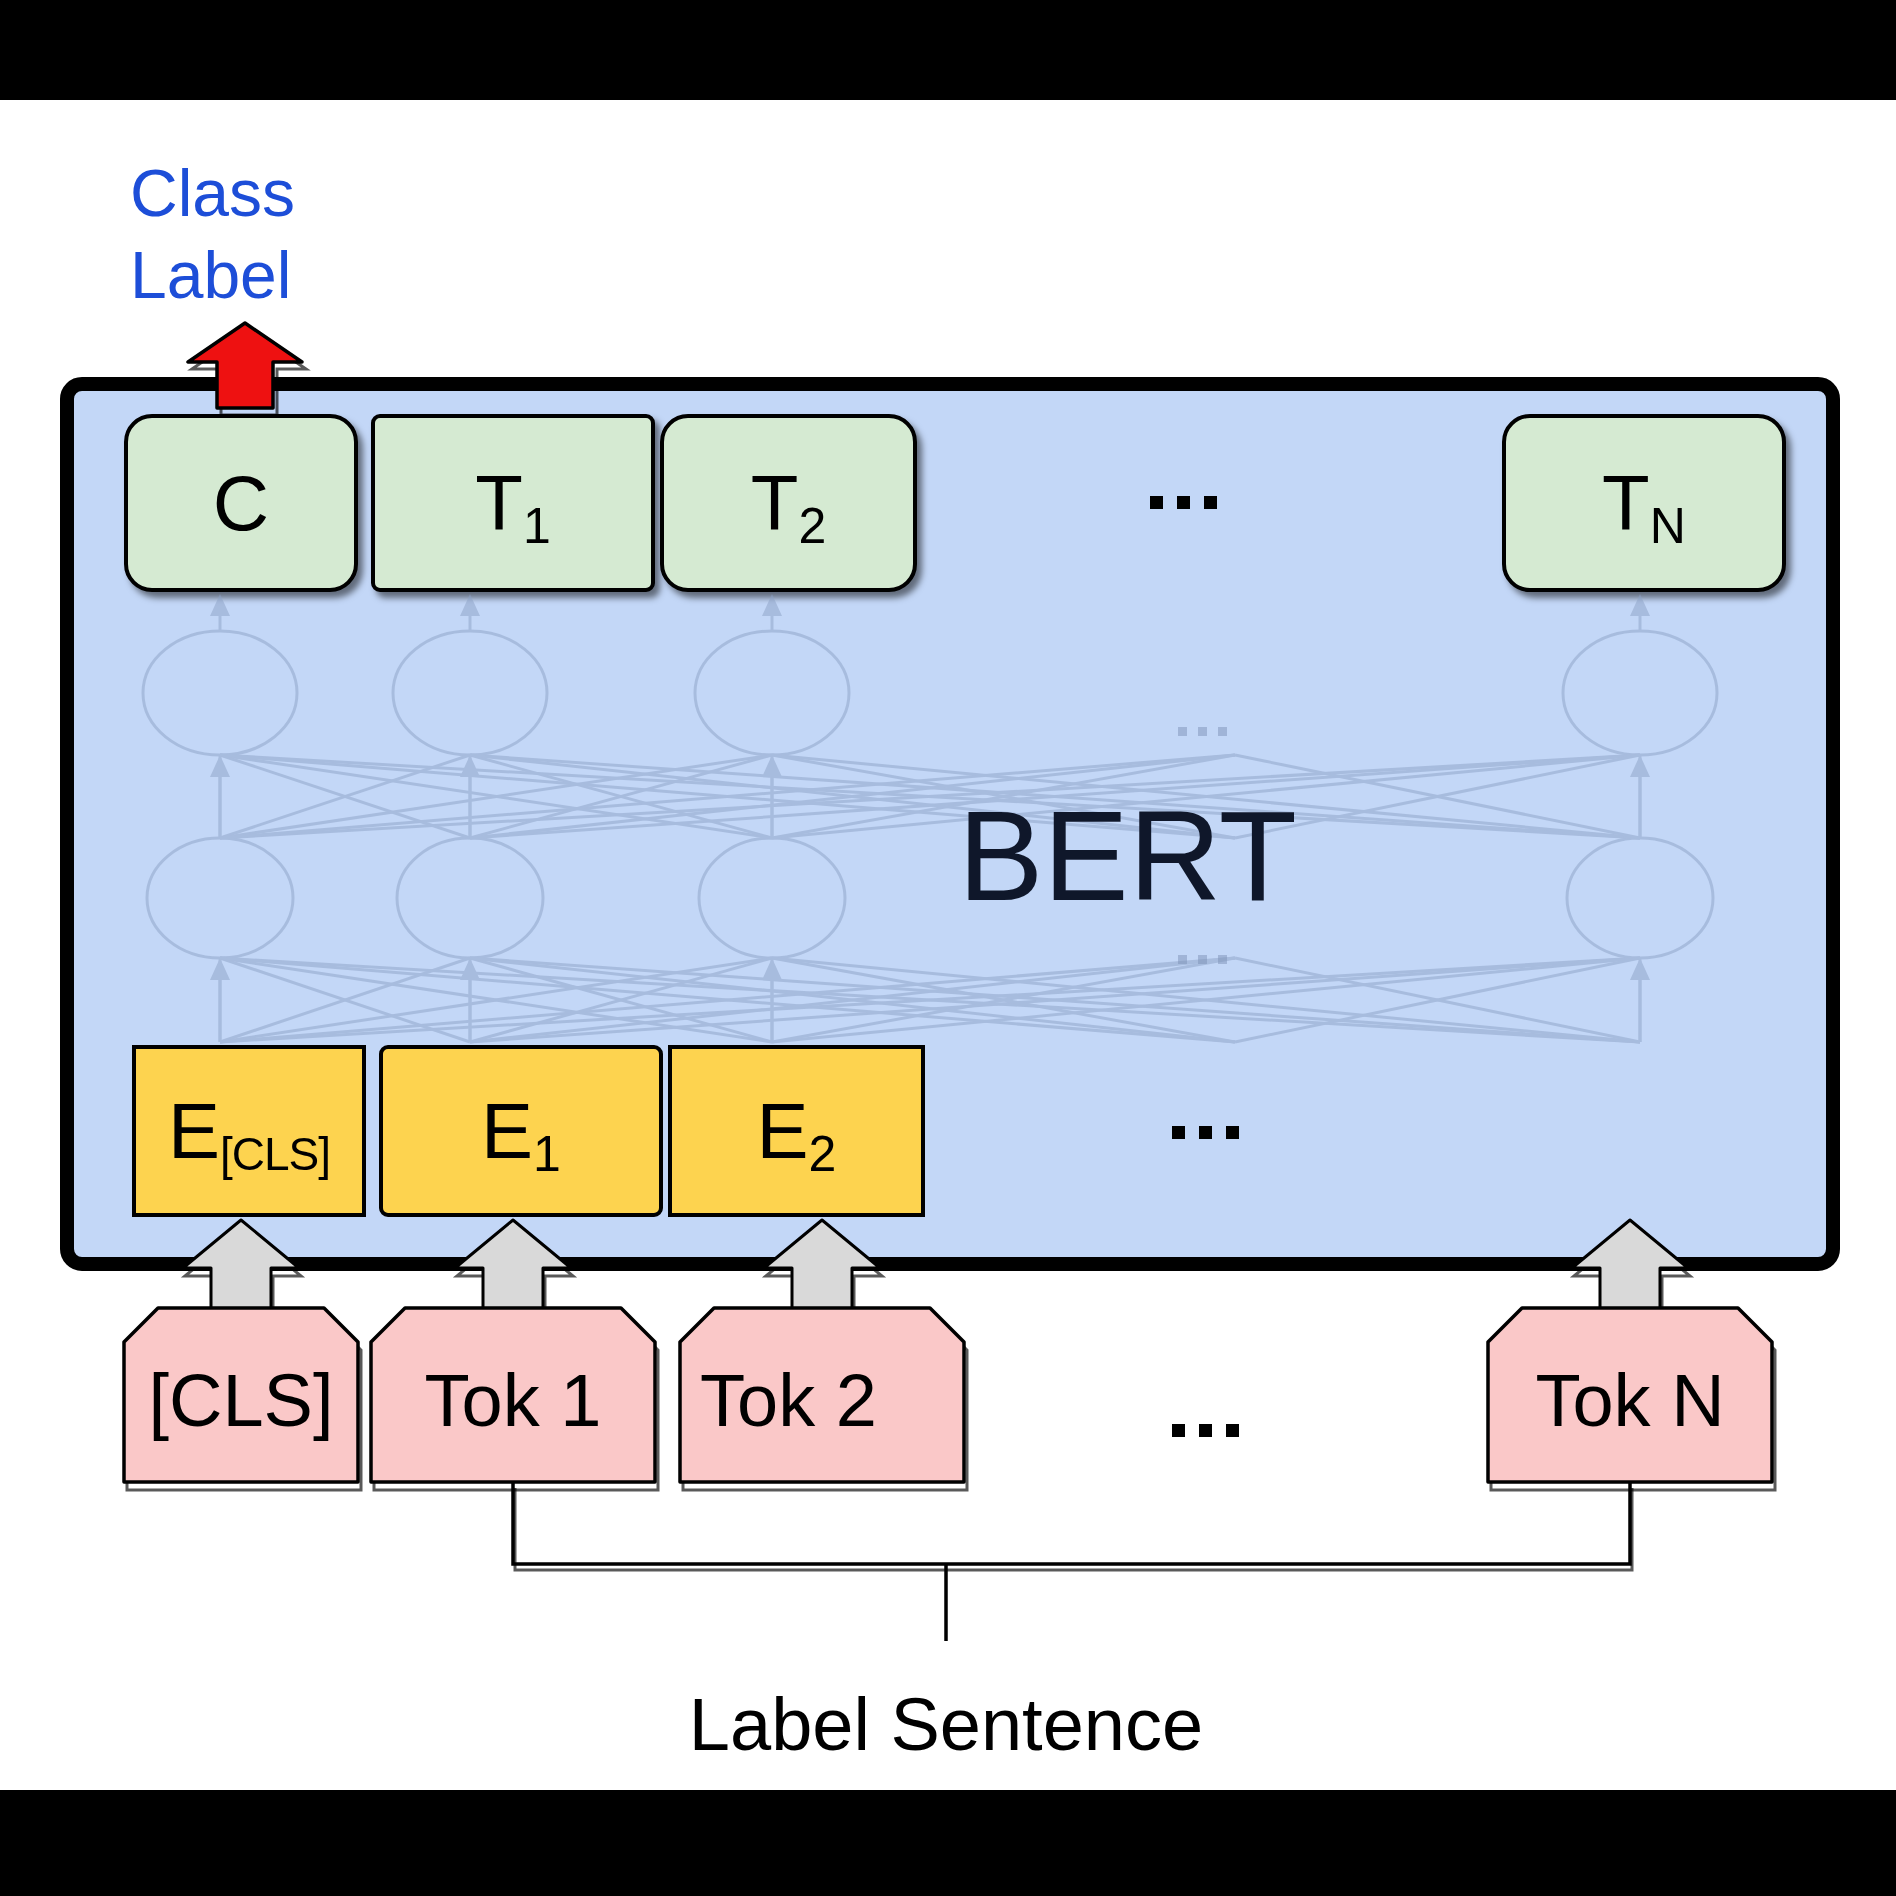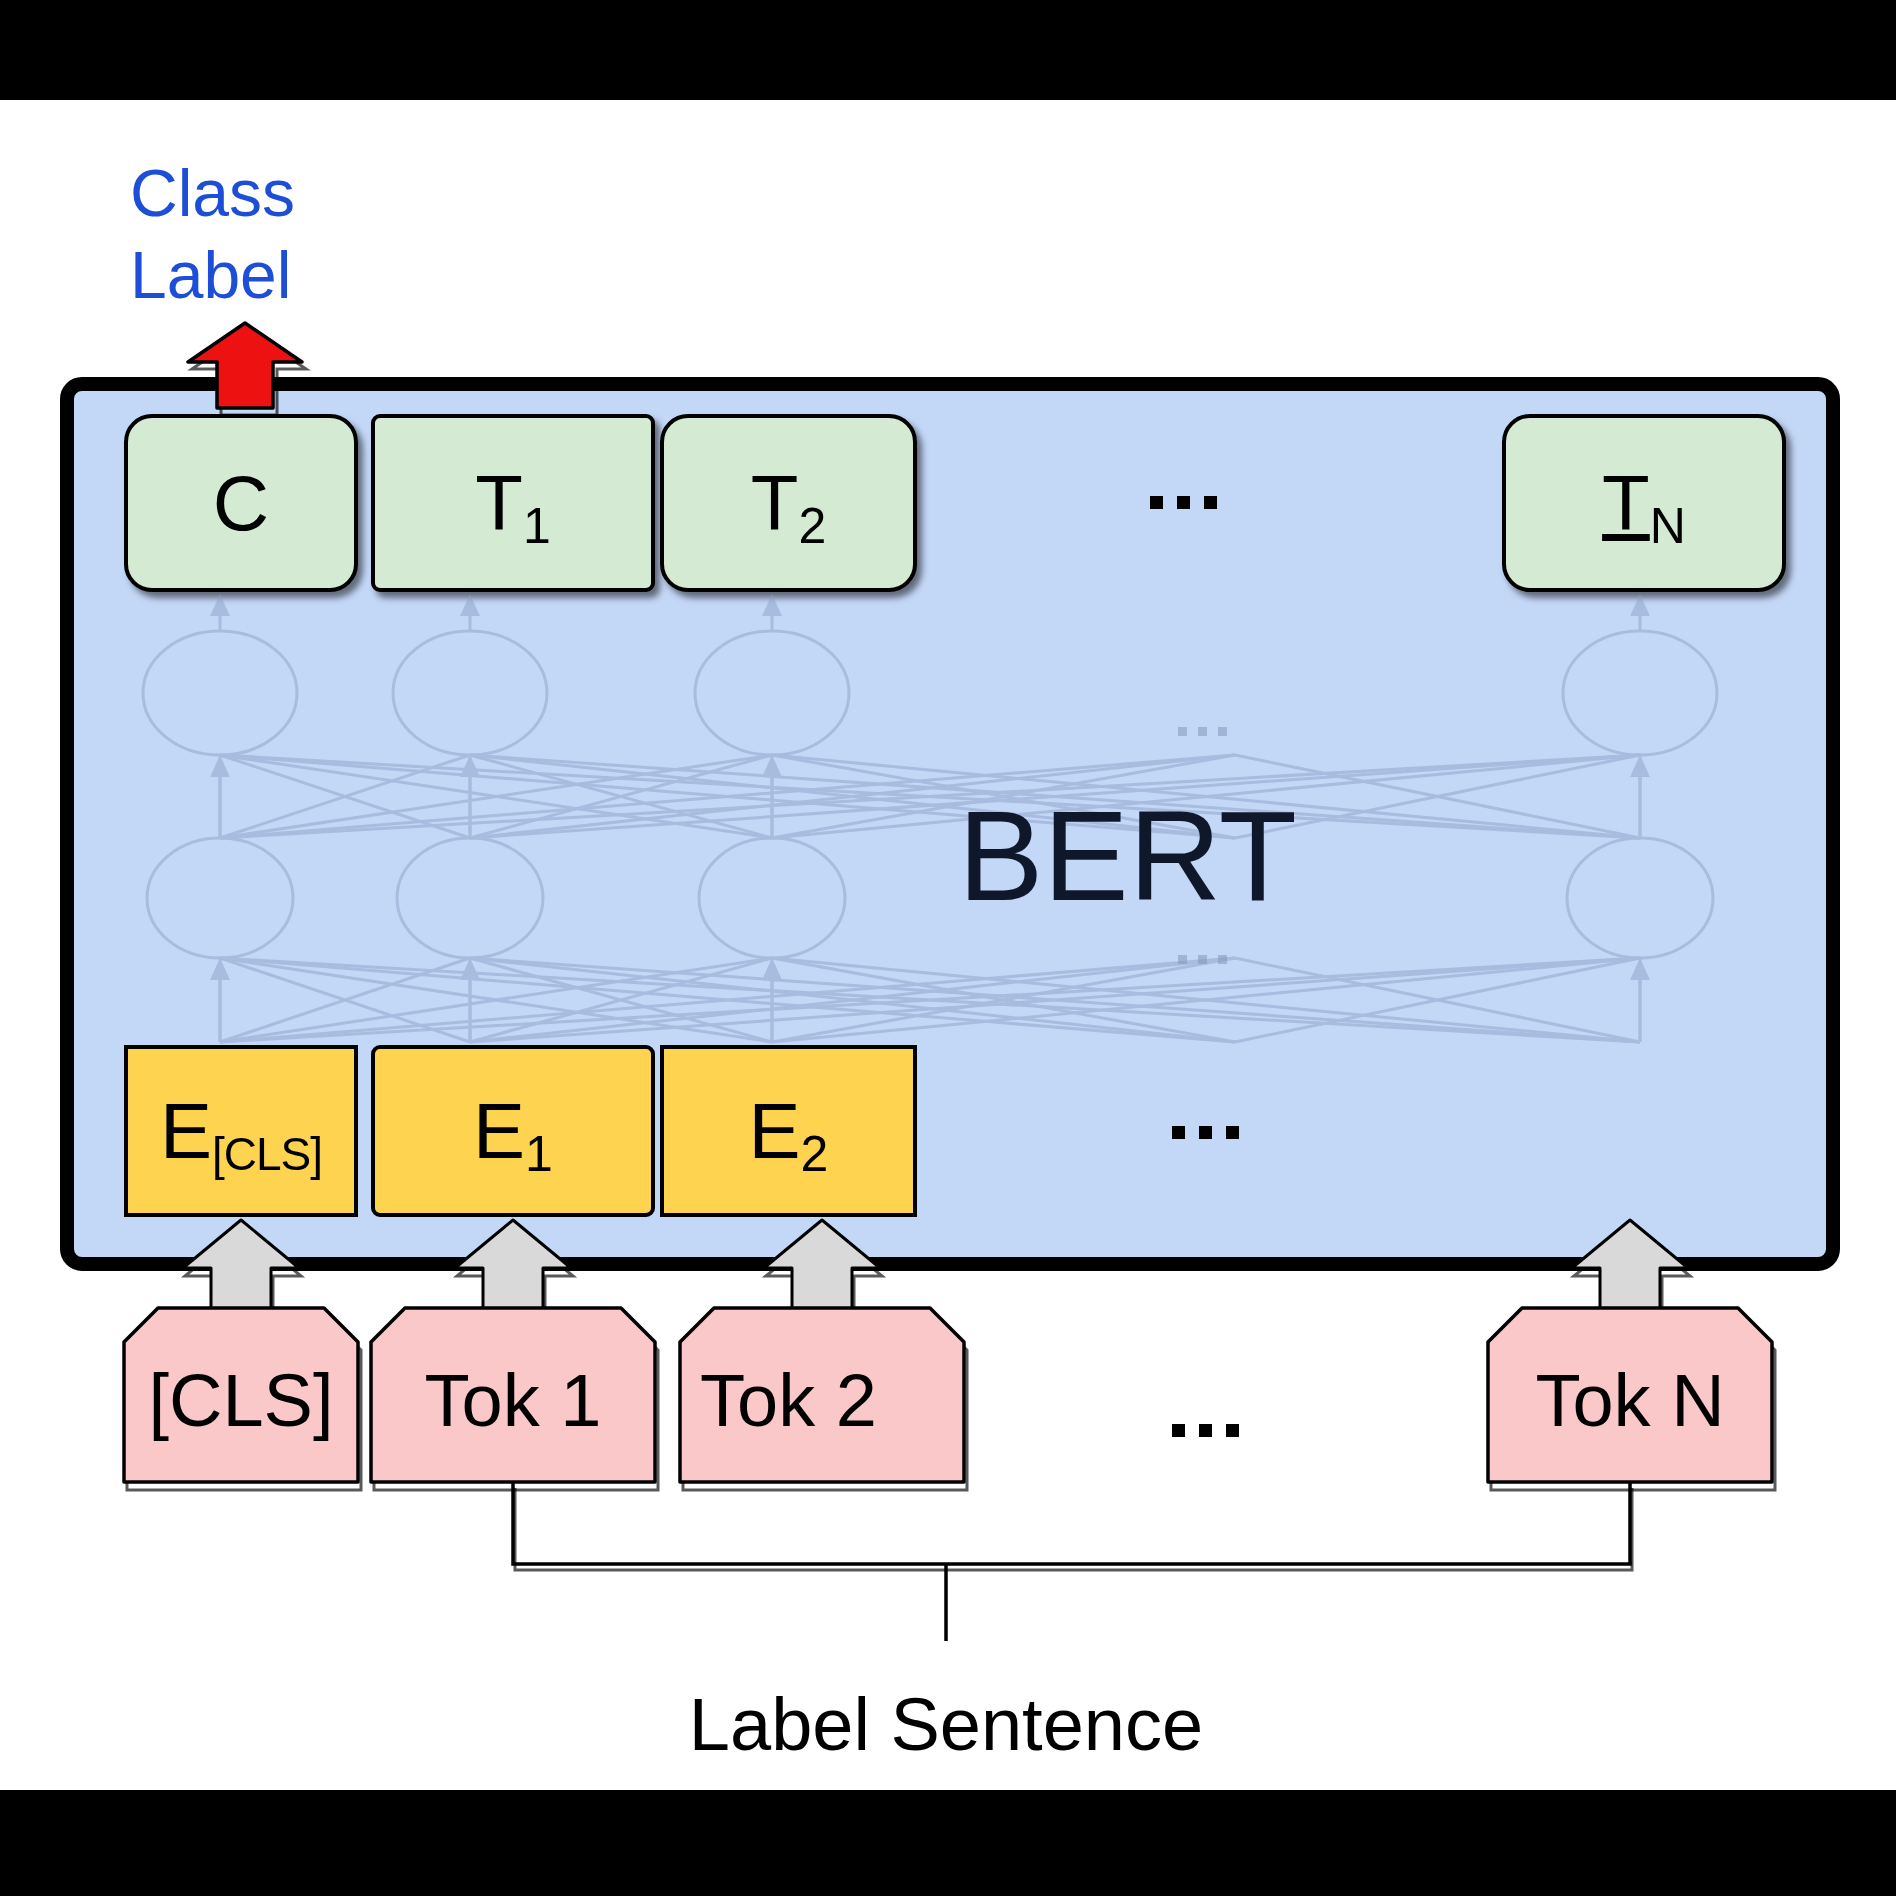--- a/index.html
+++ b/index.html
@@ -4,26 +4,26 @@
 <style>
   html,body{margin:0;padding:0;background:#fff;}
   .page{position:relative;width:1896px;height:1896px;background:#fff;font-family:"Liberation Sans",sans-serif;overflow:hidden;}
   .bar{position:absolute;left:0;width:1896px;background:#000;}
   .bar-top{top:0;height:100px;}
   .bar-bottom{top:1790px;height:106px;}
   .class-label{position:absolute;left:130px;top:152px;font-size:66px;line-height:82px;color:#1d4ed8;white-space:pre-line;}
   .bigbox{position:absolute;left:60px;top:377px;width:1780px;height:894px;background:var(--blue);border:14px solid #000;border-radius:22px;box-sizing:border-box;}
   svg.abs{position:absolute;left:0;top:0;width:1896px;height:1896px;}
   .gbox{position:absolute;top:414px;height:178px;background:var(--green);border:4px solid #000;border-radius:28px;box-sizing:border-box;box-shadow:5px 6px 6px rgba(0,0,0,0.5);display:flex;align-items:center;justify-content:center;}
-  .ybox{position:absolute;top:1045px;height:172px;background:var(--yellow);border:4px solid #000;box-sizing:border-box;display:flex;align-items:center;justify-content:center;}
+  .ybox{position:absolute;top:1045px;height:172px;background:var(--yellow);border:4px solid #000;box-sizing:border-box;display:flex;align-items:center;justify-content:center;margin-left:8px;}
   .c1{left:124px;width:234px;}
   .c2{left:371px;width:284px;border-radius:9px;}
   .c3{left:660px;width:257px;}
   .c4{left:1488px;width:284px;}
-  .c4g{left:1502px;width:284px;text-decoration:underline;}
+  .c4g{left:1502px;width:284px;}
   .boxlbl{font-size:78px;color:#000;}
   .boxlbl .sub{font-size:50px;position:relative;top:0.26em;}
   .ylbl .sub2{font-size:46px;position:relative;top:0.28em;letter-spacing:-1px;}
   .plbl{position:absolute;top:1330px;height:140px;display:flex;align-items:center;justify-content:center;font-size:74px;color:#000;z-index:6;}
   .bert{position:absolute;left:597px;top:782px;width:700px;text-align:right;font-size:128px;color:#0f172a;z-index:3;}
   .ss{position:absolute;left:596px;top:1682px;width:700px;text-align:center;font-size:74px;color:#000;}
   .dots{position:absolute;display:flex;gap:14px;z-index:4;}
   .dots i{width:13px;height:13px;background:#000;display:block;}
   .fdots{position:absolute;display:flex;gap:11px;opacity:0.5;z-index:2;}
   .fdots i{width:9px;height:9px;background:#7e93b8;display:block;}

